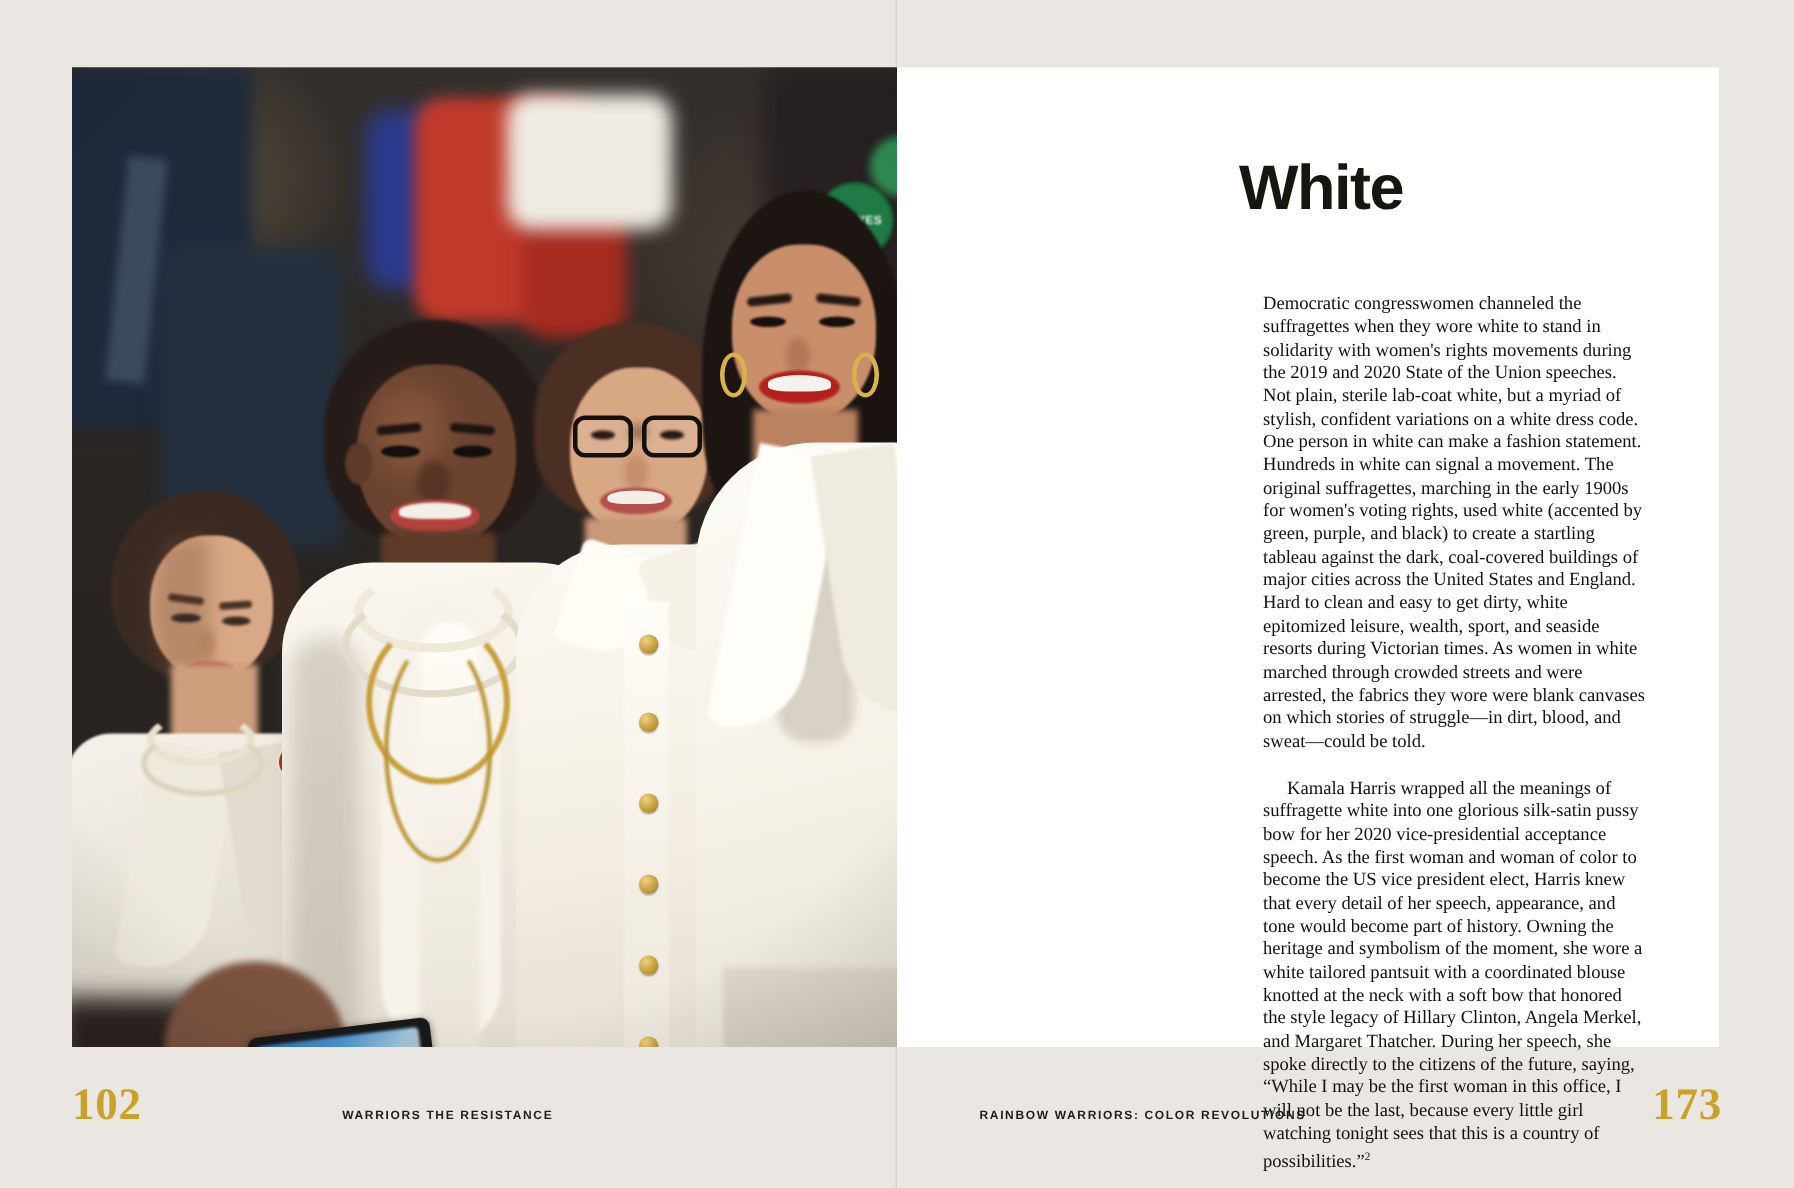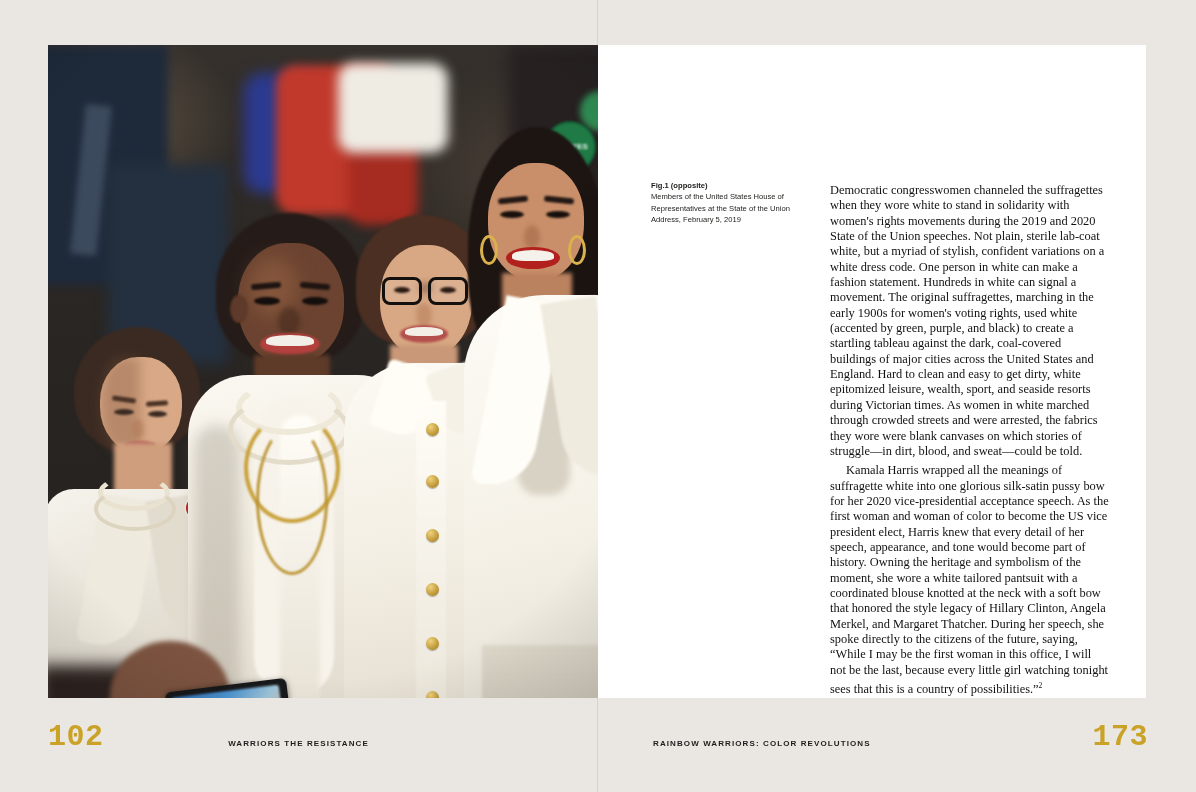--- a/index.html
+++ b/index.html
@@ -214,21 +214,21 @@
   .photo-vignette {
     position: absolute; inset: 0;
     background: radial-gradient(ellipse 110% 95% at 50% 45%, rgba(0,0,0,0) 55%, rgba(0,0,0,.30) 100%);
     pointer-events: none;
   }
 
   
   .folio {
     position: absolute;
     bottom: 38px;
-    font-family: Liberation Mono, monospace;
+    font-family: Liberation Serif, serif;
     font-weight: 700;
     font-size: 30px;
     color: #c9a227;
     letter-spacing: 0.5px;
   }
   .folio-left { left: 48px; }
   .folio-right { right: 48px; }
 
   .runhead {
     position: absolute;
@@ -274,21 +274,21 @@
     position: absolute;
     left: 228px;
     top: 134px;
     width: 288px;
     font-family: "Liberation Serif", serif;
     font-size: 12.4px;
     line-height: 15.35px;
     color: #111110;
     text-align: left;
   }
-  .body-col p { margin: 4px; }
+  .body-col p { margin: 16px; }
   .body-col p + p { text-indent: 16px; }
   sup { font-size: 7.5px; vertical-align: super; }
 </style>
 </head>
 <body>
 
 <div class="spread">
 
   <div class="page page-left">
 
@@ -402,25 +402,22 @@
       </div>
     </div>
 
     <div class="folio folio-left">102</div>
     <div class="runhead runhead-left">WARRIORS THE RESISTANCE</div>
   </div>
 
   <div class="page page-right">
     <div class="rp-white">
 
-
-      <div class="caption">
-        <span class="cap-label">Fig.1 (opposite)</span>
-        <span>Members of the United States House of Representatives at the State of the Union Address, February 5, 2019</span>
-      </div>
+      <div class="headline">White</div>
+
 
       <div class="body-col">
         <p>Democratic congresswomen channeled the suffragettes when they wore white to stand in solidarity with women's rights movements during the 2019 and 2020 State of the Union speeches. Not plain, sterile lab-coat white, but a myriad of stylish, confident variations on a white dress code. One person in white can make a fashion statement. Hundreds in white can signal a movement. The original suffragettes, marching in the early 1900s for women's voting rights, used white (accented by green, purple, and black) to create a startling tableau against the dark, coal-covered buildings of major cities across the United States and England. Hard to clean and easy to get dirty, white epitomized leisure, wealth, sport, and seaside resorts during Victorian times. As women in white marched through crowded streets and were arrested, the fabrics they wore were blank canvases on which stories of struggle—in dirt, blood, and sweat—could be told.</p>
         <p><span>Kamala Harris wrapped all the meanings of suffragette white into one glorious silk-satin pussy bow for her 2020 vice-presidential acceptance speech. As the first woman and woman of color to become the US vice president elect, Harris knew that every detail of her speech, appearance, and tone would become part of history. Owning the heritage and symbolism of the moment, she wore a white tailored pantsuit with a coordinated blouse knotted at the neck with a soft bow that honored the style legacy of Hillary Clinton, Angela Merkel, and Margaret Thatcher. During her speech, she spoke directly to the citizens of the future, saying, “While I may be the first woman in this office, I will not be the last, because every little girl watching tonight sees that this is a country of possibilities.”</span><sup>2</sup></p>
       </div>
     </div>
 
     <div class="folio folio-right">173</div>
     <div class="runhead runhead-right">RAINBOW WARRIORS: COLOR REVOLUTIONS</div>
   </div>

